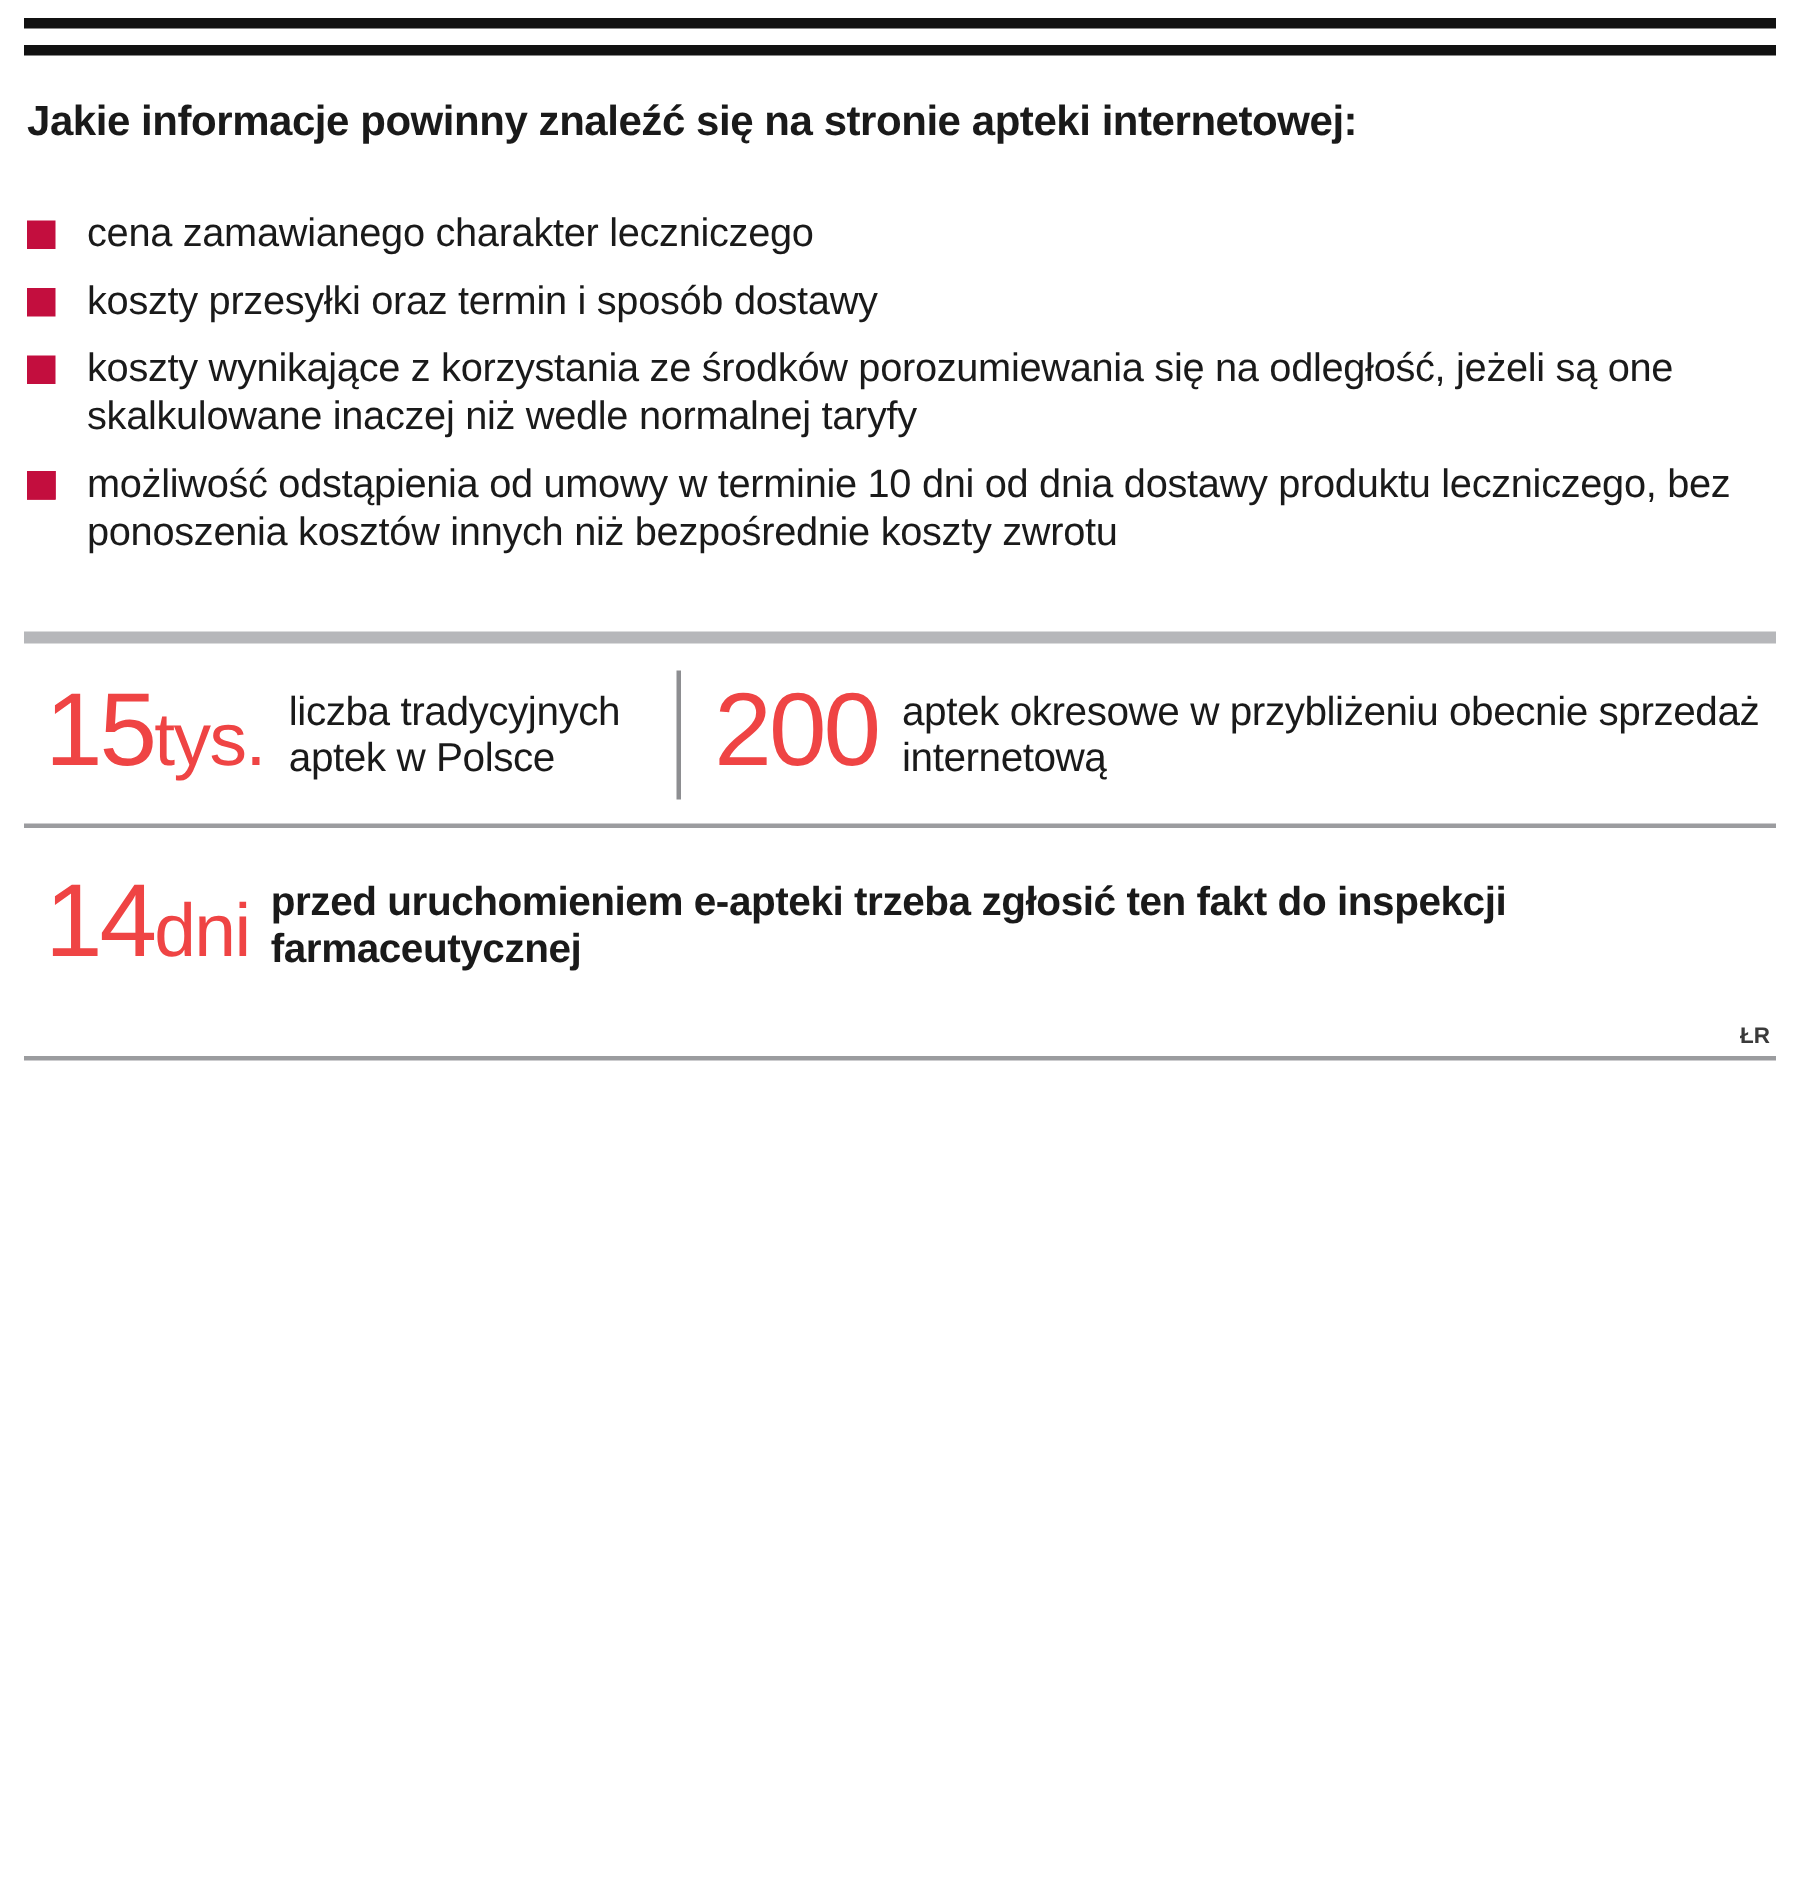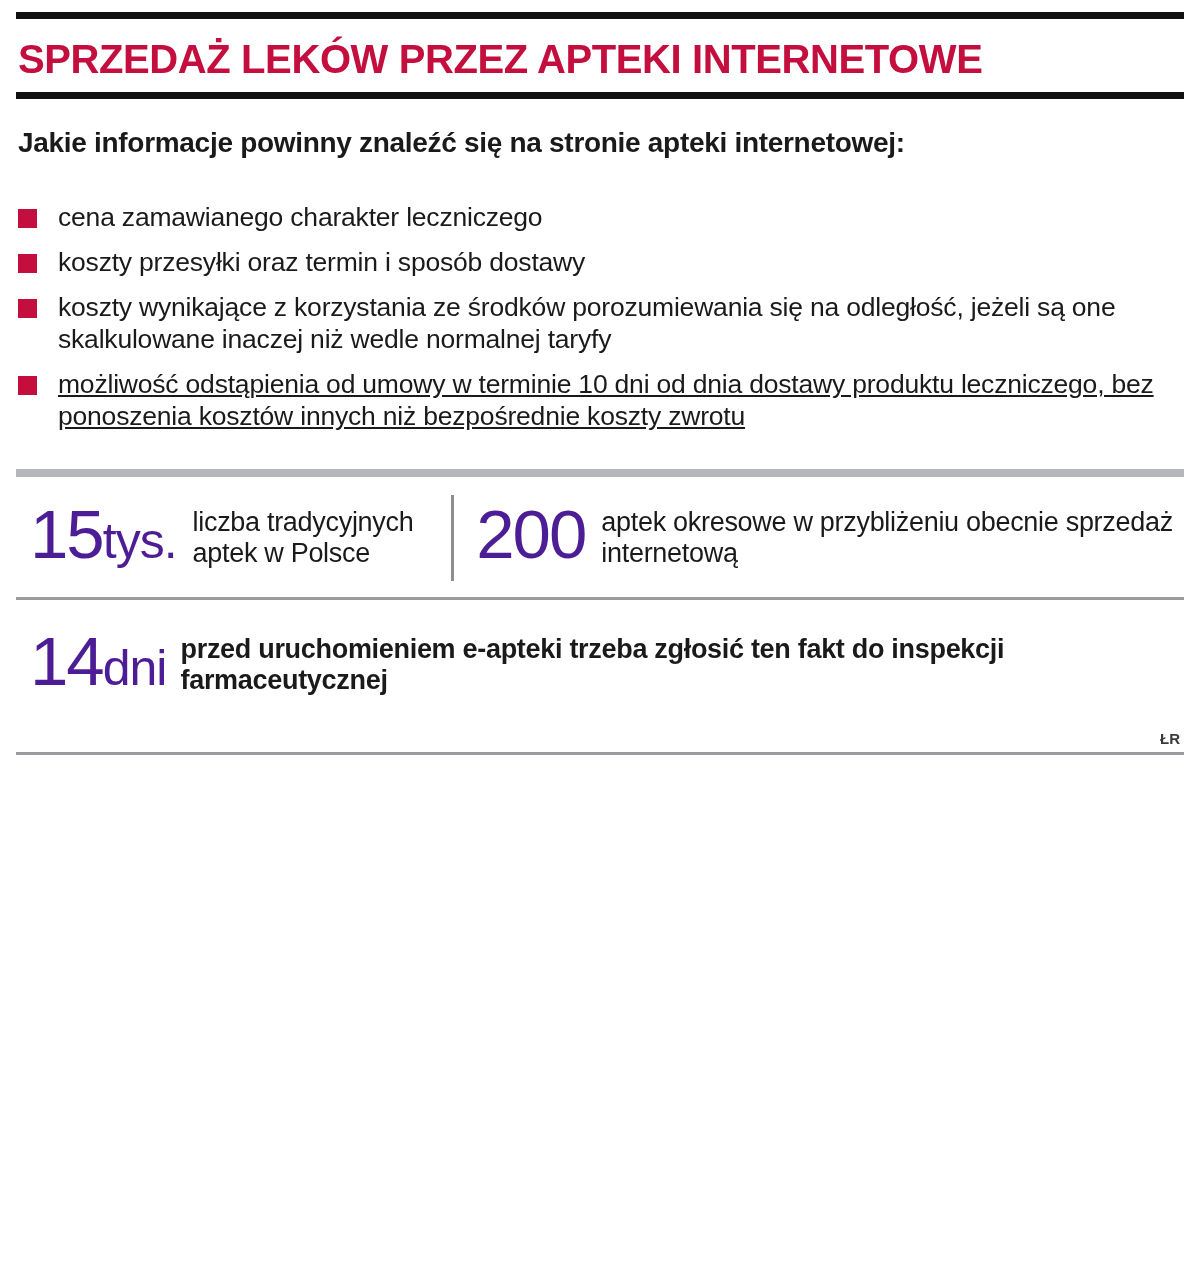--- a/index.html
+++ b/index.html
@@ -78,21 +78,21 @@
   }
   .bullet-item {
     position: relative;
     padding-left: 42px;
     margin-bottom: 13px;
     font-size: 26.5px;
     line-height: 32px;
     color: #1a1a1a;
     letter-spacing: -0.2px;
   }
-  .bullet-item:last-child { margin-bottom: 0; text-decoration: underline; }
+  .bullet-item:last-child { margin-bottom: 14px; }
   .bullet-marker {
     position: absolute;
     left: 2px;
     top: 8px;
     width: 19px;
     height: 19px;
     background: #C30E3E;
     display: block;
   }
 
@@ -113,21 +113,21 @@
     background: #8d8e91;
     margin: 0 22px 0 0;
     flex: 0 0 auto;
   }
   .stat-b { padding-left: 0; }
 
   .stat-number {
     font-size: 69px;
     line-height: 72px;
     font-weight: normal;
-    color: #4c1d95;
+    color: #ef4444;
     letter-spacing: -2px;
     white-space: nowrap;
     font-family: "Liberation Sans", sans-serif;
   }
   .stat-number .unit {
     font-size: 50px;
     letter-spacing: -1px;
   }
   .stat-label {
     font-size: 27px;
@@ -160,21 +160,20 @@
     letter-spacing: 0;
   }
 </style>
 </head>
 <body>
 
 <div class="page">
 
   <div class="rule-top"></div>
 
-  <h1 class="title">SPRZEDAŻ LEKÓW PRZEZ APTEKI INTERNETOWE</h1>
 
   <div class="rule-under-title"></div>
 
   <h2 class="subtitle">Jakie informacje powinny znaleźć się na stronie apteki internetowej:</h2>
 
   <ul class="bullets">
     <li class="bullet-item">
       <span class="bullet-marker"></span>
       <span>cena zamawianego charakter leczniczego</span>
     </li>

